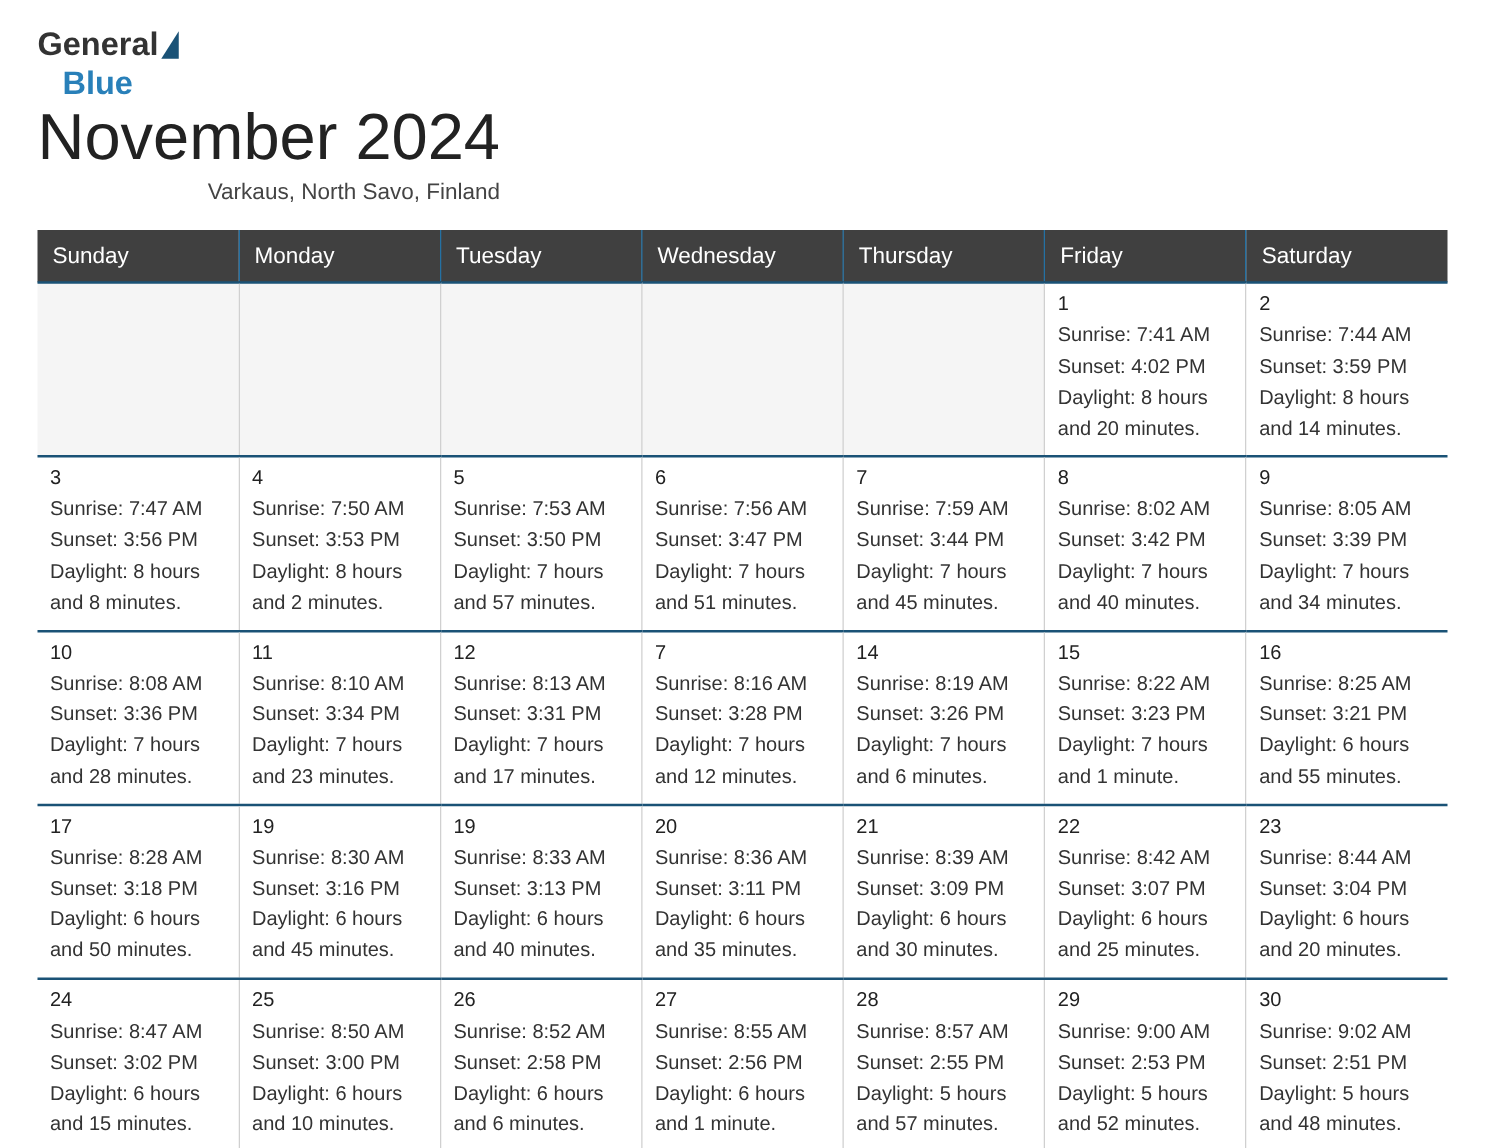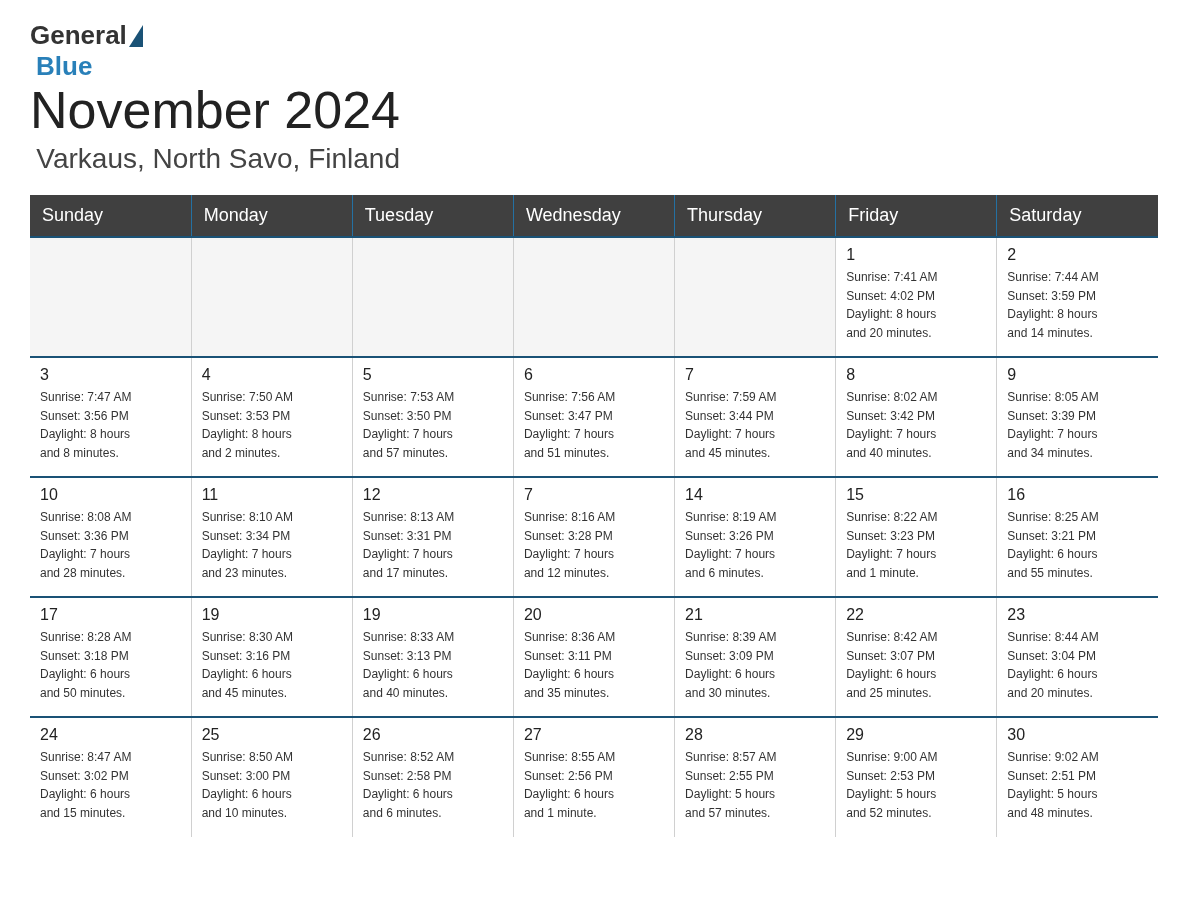--- a/index.html
+++ b/index.html
@@ -33,33 +33,33 @@
       height: 0;
       border-left: 14px solid transparent;
       border-right: 0px solid transparent;
       border-bottom: 22px solid #1a5276;
       margin-left: 2px;
     }
     .logo-blue {
       font-size: 26px;
       font-weight: bold;
       color: #2980b9;
-      margin-left: 6px;
+      margin-left: 20px;
     }
     .title-section {
       text-align: right;
     }
     .month-title {
       font-size: 52px;
       font-weight: normal;
       color: #222;
       line-height: 1.1;
     }
     .location-title {
-      font-size: 28px;
+      font-size: 18px;
       color: #444;
       margin-top: 4px;
     }
     .calendar {
       width: 100%;
       border-collapse: collapse;
     }
     .calendar th {
       background: #404040;
       color: #ffffff;
@@ -90,21 +90,21 @@
       background: #f5f5f5;
     }
     .day-number {
       font-size: 16px;
       font-weight: normal;
       color: #222;
       display: block;
       margin-bottom: 4px;
     }
     .day-info {
-      font-size: 12px;
+      font-size: 16px;
       line-height: 1.55;
       color: #333;
     }
     .logo-line1 {
       display: flex;
       align-items: center;
     }
   </style>
 </head>
 <body>

